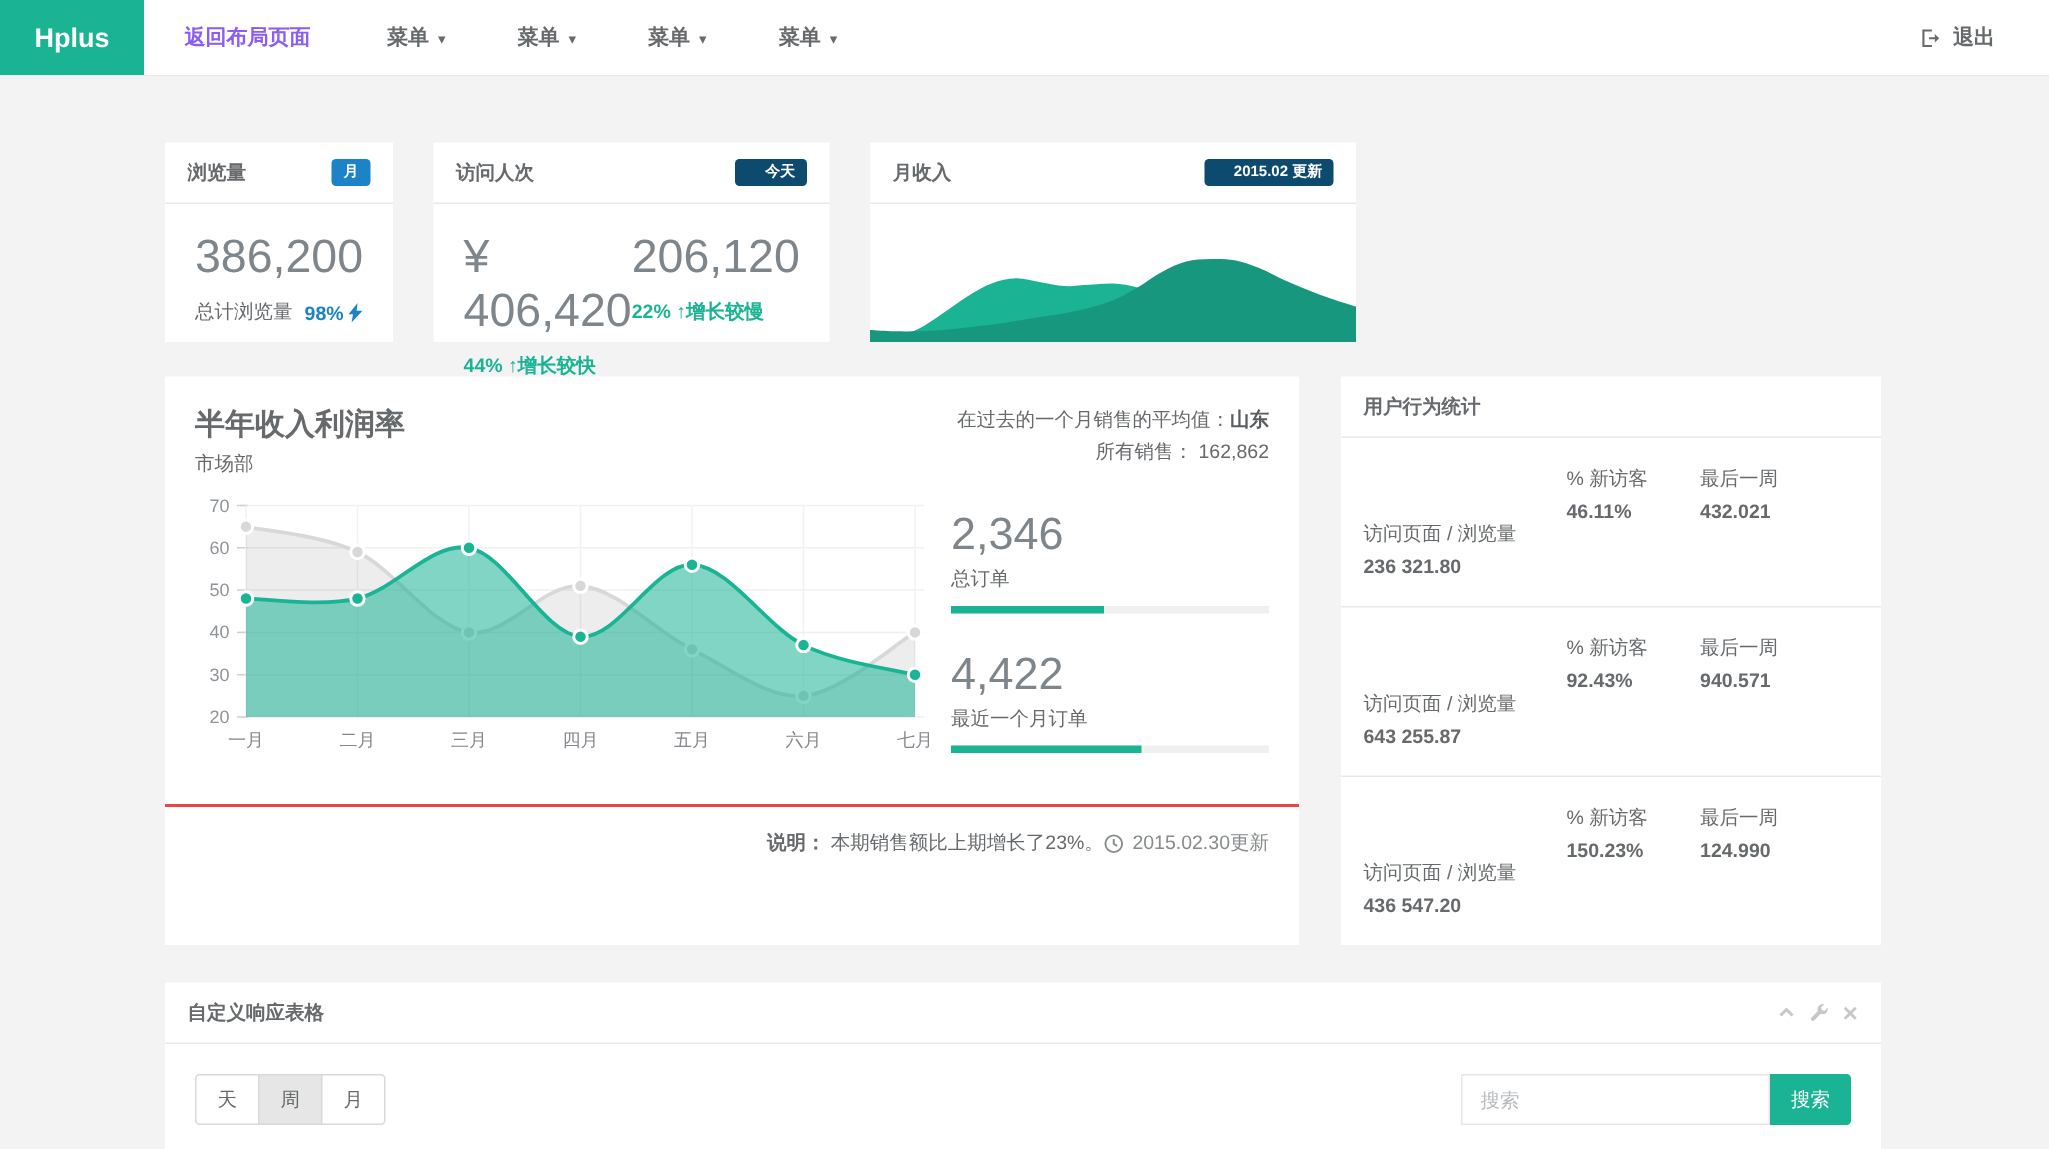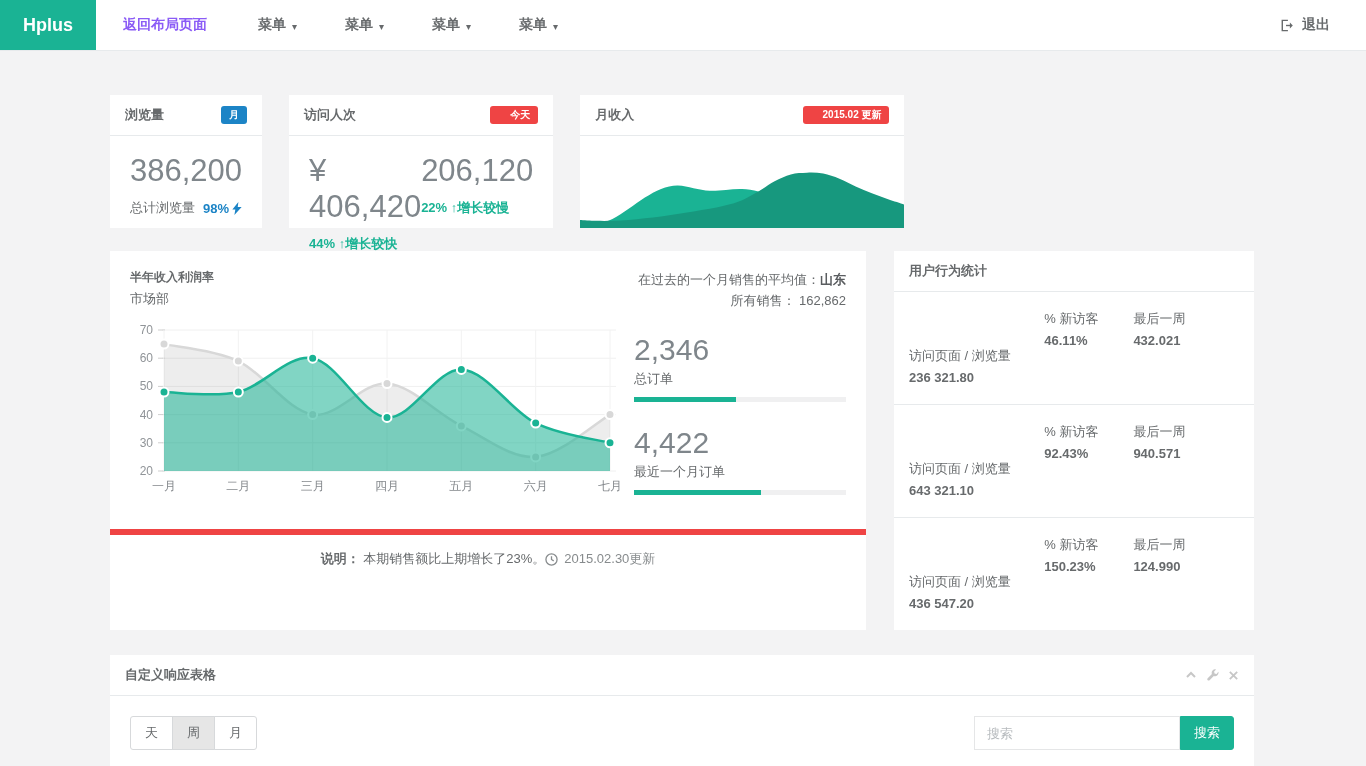--- a/index.html
+++ b/index.html
@@ -24,50 +24,50 @@
   .row1 { display:grid; grid-template-columns:167fr 167fr 364fr 362fr; gap:27px; }
   .row2 { display:grid; grid-template-columns:752fr 362fr; gap:28px; margin-top:23px; }
   .row3 { margin-top:25px; }
 
   .ibox { background:#fff; }
   .ibox-title { display:flex; justify-content:space-between; align-items:center; min-height:41px; padding:10px 15px; border-bottom:1px solid #e7eaec; }
   .ibox-title h5 { margin:0; font-size:13px; font-weight:700; color:#676a6c; }
   .badge { color:#fff; font-size:10px; font-weight:700; padding:3px 8px; border-radius:3px; line-height:1.2; }
   .b-blue  { background:#1c84c6; }
   .b-cyan  { background:#23c6c8; }
-  .b-green { background:#ef4444;padding-left:20px; }
+  .b-green { background:#0c4a6e;padding-left:20px; }
   .ibox-content { padding:15px 20px; }
 
   
   .row1 .ibox { height:133px; display:flex; flex-direction:column; }
   .row1 .ibox-content { flex:1; }
   .stat-value { font-size:31px; font-weight:300; color:#7f868b; margin:2px 0 10px; }
   .stat-foot { display:flex; justify-content:space-between; align-items:center; font-size:13px; }
   .metric { font-weight:700; display:flex; align-items:center; gap:3px; }
   .m-blue { color:#1c84c6; } .m-cyan { color:#23c6c8; }
   .visits-content { display:flex; }
   .v-note { color:#1ab394; font-weight:700; font-size:13px; margin-top:7px; }
   .income-content { padding:0 !important; overflow:hidden; }
   .income-content svg { display:block; }
 
   
   .sales-content { padding:18px 20px 0; }
   .sales-head { display:flex; justify-content:space-between; }
-  .sales-title h4 { margin:0 0 4px; font-size:12px; font-weight:700; color:#676a6c; }
+  .sales-title h4 { margin:0 0 4px; font-size:20px; font-weight:700; color:#676a6c; }
   .sales-sub { font-size:13px; color:#676a6c; }
   .sales-side { text-align:right; font-size:13px; line-height:21px; color:#676a6c; }
   .sales-side strong { color:#5a5d60; }
   .sales-body { display:flex; margin-top:12px; }
   .chart-wrap { flex:1; }
   .sales-stats { width:224px; padding:10px 0 0 12px; }
   .big-num { font-size:30px; font-weight:300; color:#7f868b; }
   .big-label { font-size:13px; margin:3px 0 9px; }
   .progress { height:5px; background:#f0f0f1; margin-bottom:24px; }
   .progress-bar { height:100%; background:#1ab394; }
-  .sales-footer { display:flex; justify-content:center; align-items:center; border-top:6px solid #ef4444; margin-top:10px; padding:15px 20px; font-size:13px; }
+  .sales-footer { display:flex; justify-content:flex-end; align-items:center; border-top:2px solid #ef4444; margin-top:10px; padding:15px 20px; font-size:13px; }
   .sales-updated { display:flex; align-items:center; gap:6px; color:#878b8d; }
 
   
   .us-row { display:flex; min-height:104px; padding:17px 15px; border-bottom:1px solid #e7eaec; font-size:13px; line-height:19px; }
   .us-row:last-child { border-bottom:none; }
   .us-c1 { width:41%; padding-right:10px;margin-top:37px; } .us-c2 { width:27%; } .us-c3 { width:32%; }
   .us-val { font-weight:700; margin-top:3px; color:#676a6c; }
 
   
   .tools { display:flex; align-items:center; gap:9px; }
@@ -314,21 +314,21 @@
               <div class="us-val">46.11%</div>
             </div>
           <div class="us-c3">
               <div>最后一周</div>
               <div class="us-val">432.021</div>
             </div>
         </div>
         <div class="us-row">
           <div class="us-c1">
               <div>访问页面 / 浏览量</div>
-              <div class="us-val">643 321.10</div>
+              <div class="us-val">643 255.87</div>
             </div>
           <div class="us-c2">
               <div>% 新访客</div>
               <div class="us-val">92.43%</div>
             </div>
           <div class="us-c3">
               <div>最后一周</div>
               <div class="us-val">940.571</div>
             </div>
         </div>

